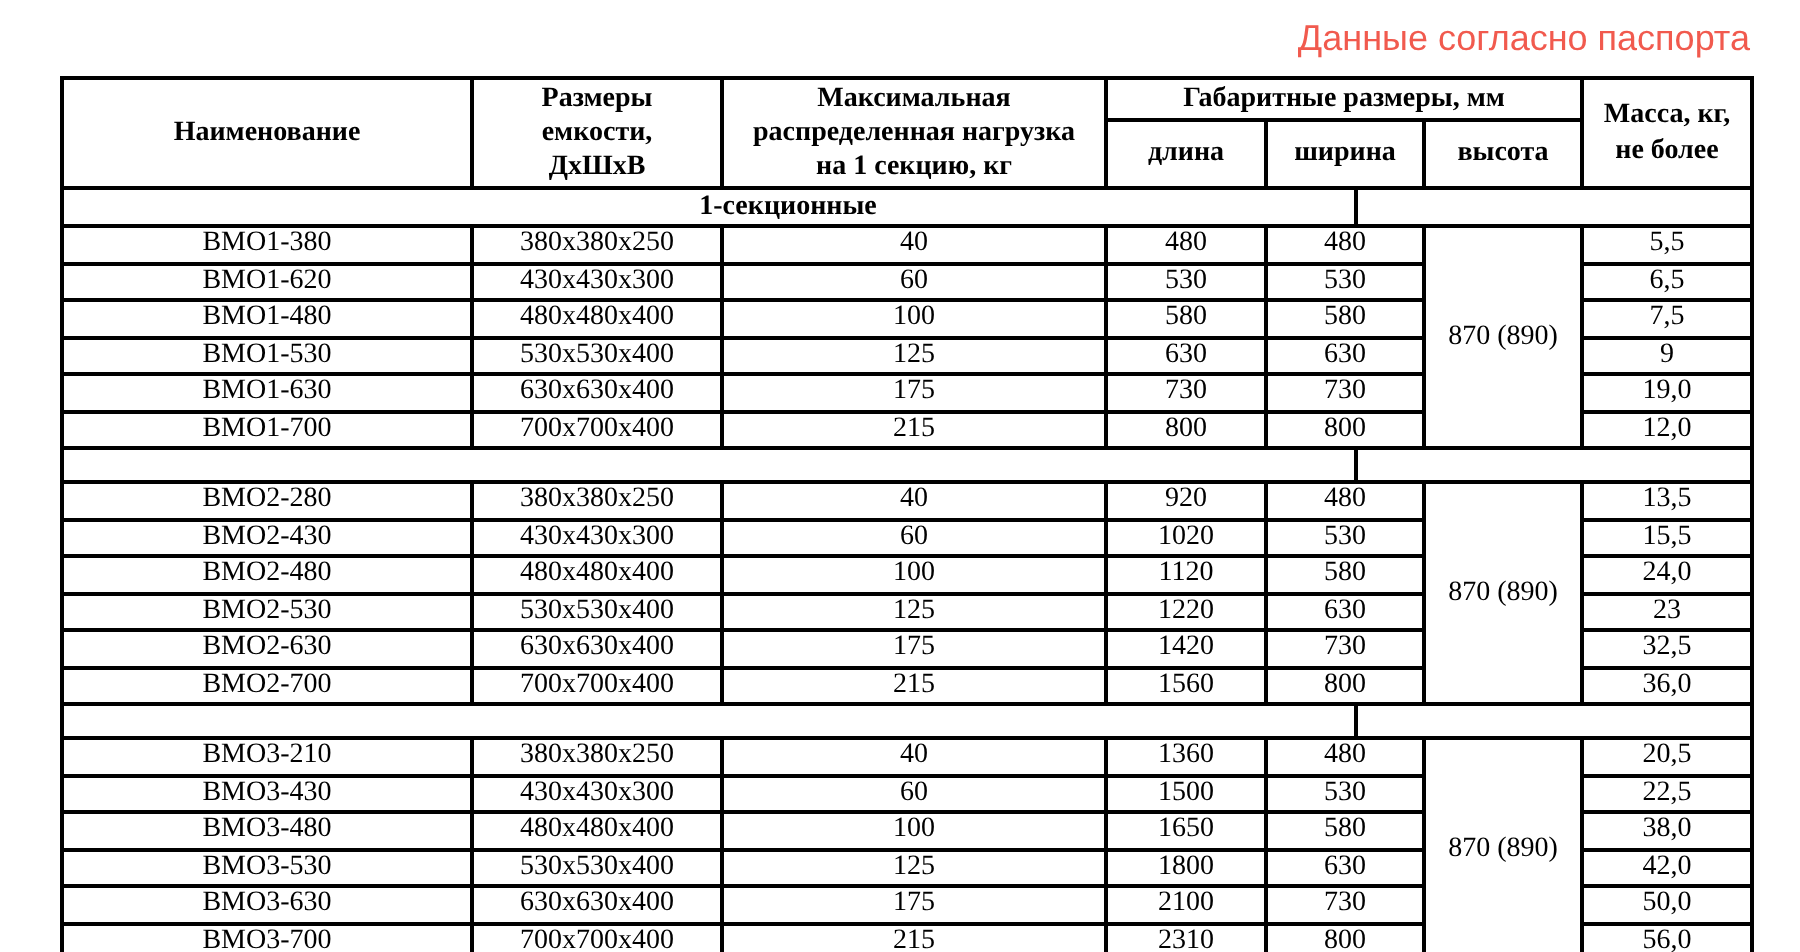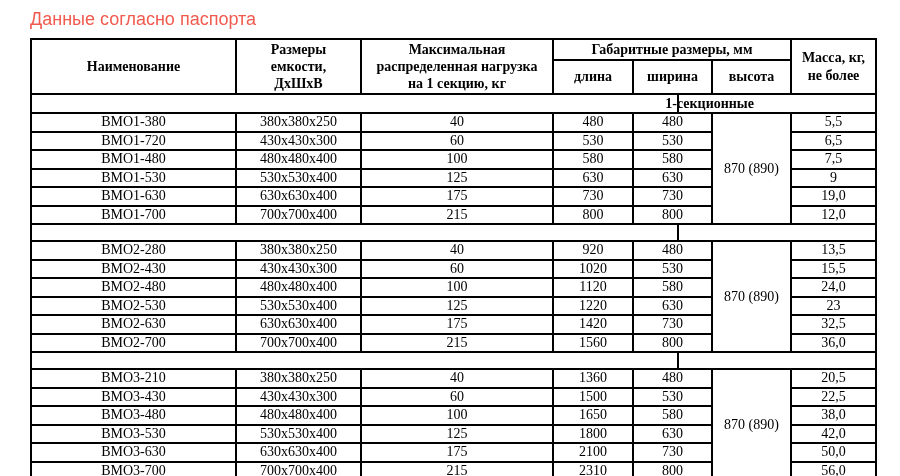--- a/index.html
+++ b/index.html
@@ -7,21 +7,21 @@
     padding: 0;
     width: 900px;
     height: 476px;
     background: #ffffff;
     overflow: hidden;
     font-family: "Liberation Serif", serif;
   }
   .title {
     width: 845px;
     margin: 8px 0 8px 30px;
-    text-align: left;
+    text-align: right;
     font-family: "Liberation Sans", sans-serif;
     font-size: 18px;
     line-height: 22px;
     color: var(--accent, #f15a4e);
   }
   table.spec {
     border-collapse: collapse;
     table-layout: fixed;
     width: 845px;
     margin-left: 30px;
@@ -49,21 +49,21 @@
     padding-left: 8px;
   }
   td.section-cell {
     position: relative;
     padding: 0;
     font-weight: bold;
   }
   .section-label {
     display: block;
     width: 720px;
-    text-align: right;
+    text-align: center;
     line-height: 17px;
   }
   .section-divider {
     position: absolute;
     left: 645px;
     top: 0;
     bottom: 0;
     width: 2px;
     background: #000;
   }
@@ -113,21 +113,21 @@
     <tr class="data-row">
       <td class="name-cell">ВМО1-380</td>
       <td>380х380х250</td>
       <td>40</td>
       <td>480</td>
       <td>480</td>
       <td rowspan="6">870 (890)</td>
       <td>5,5</td>
     </tr>
     <tr class="data-row">
-      <td class="name-cell">ВМО1-720</td>
+      <td class="name-cell">ВМО1-620</td>
       <td>430х430х300</td>
       <td>60</td>
       <td>530</td>
       <td>530</td>
       <td>6,5</td>
     </tr>
     <tr class="data-row">
       <td class="name-cell">ВМО1-480</td>
       <td>480х480х400</td>
       <td>100</td>

